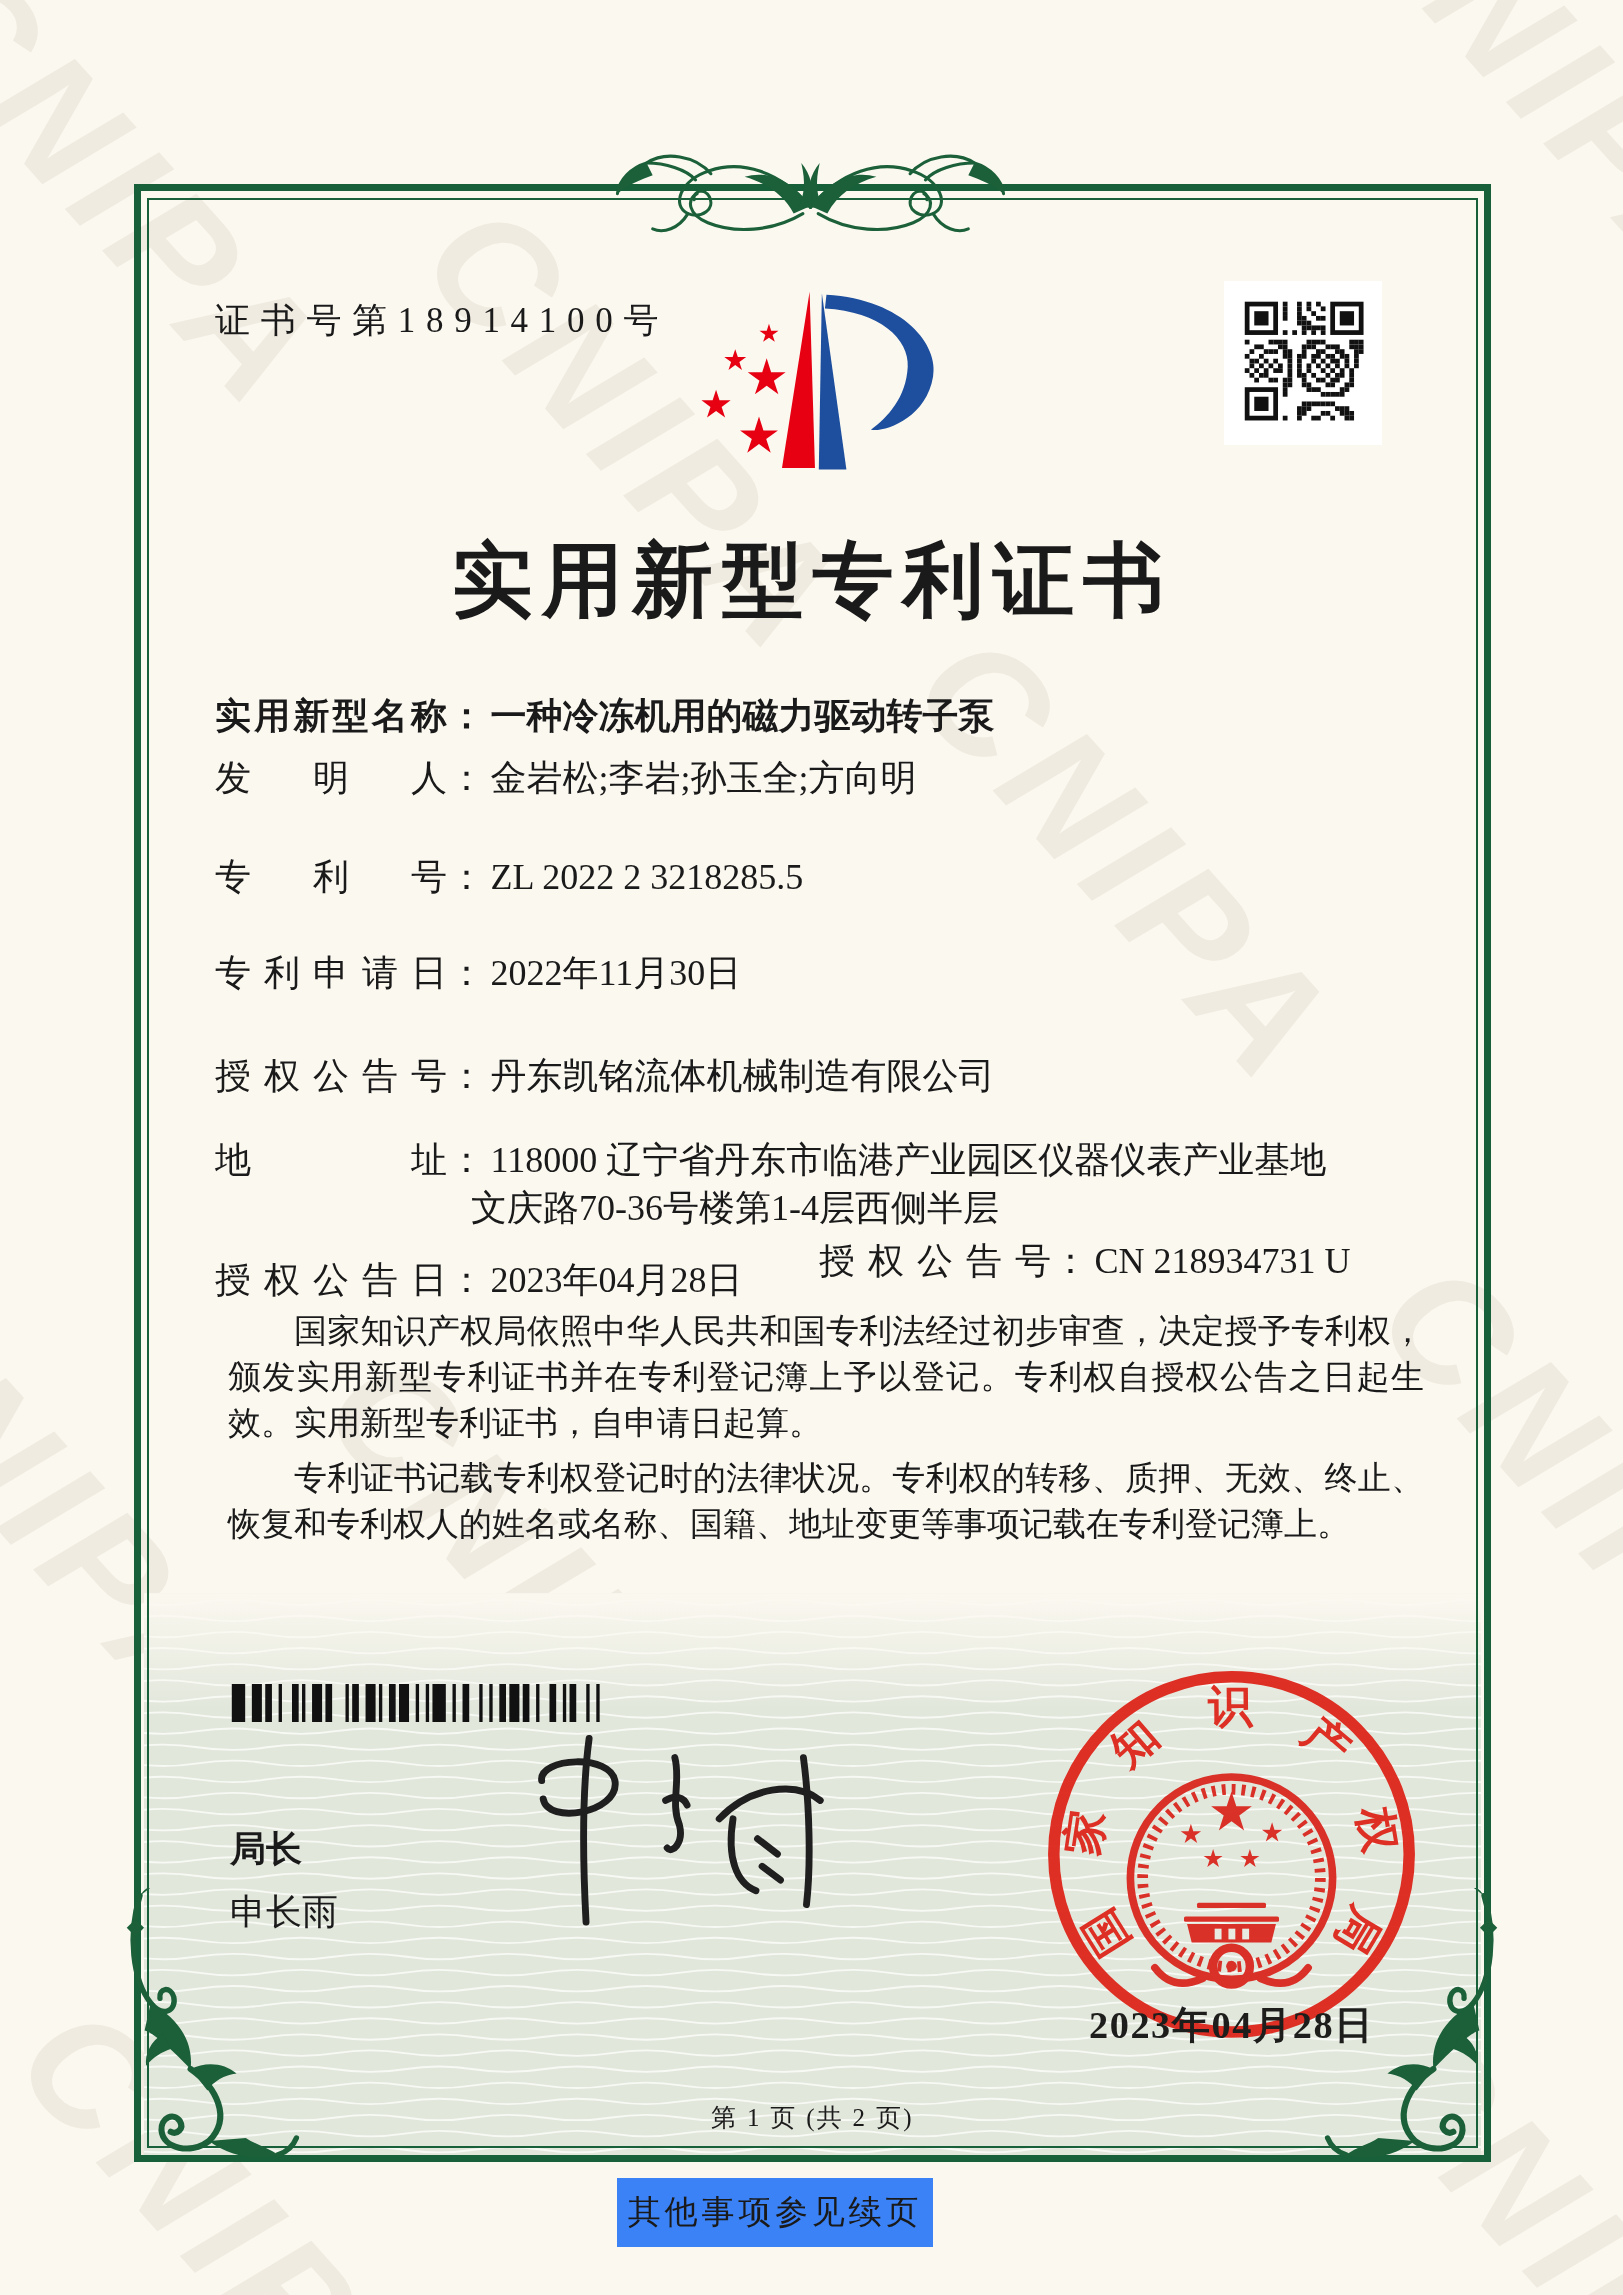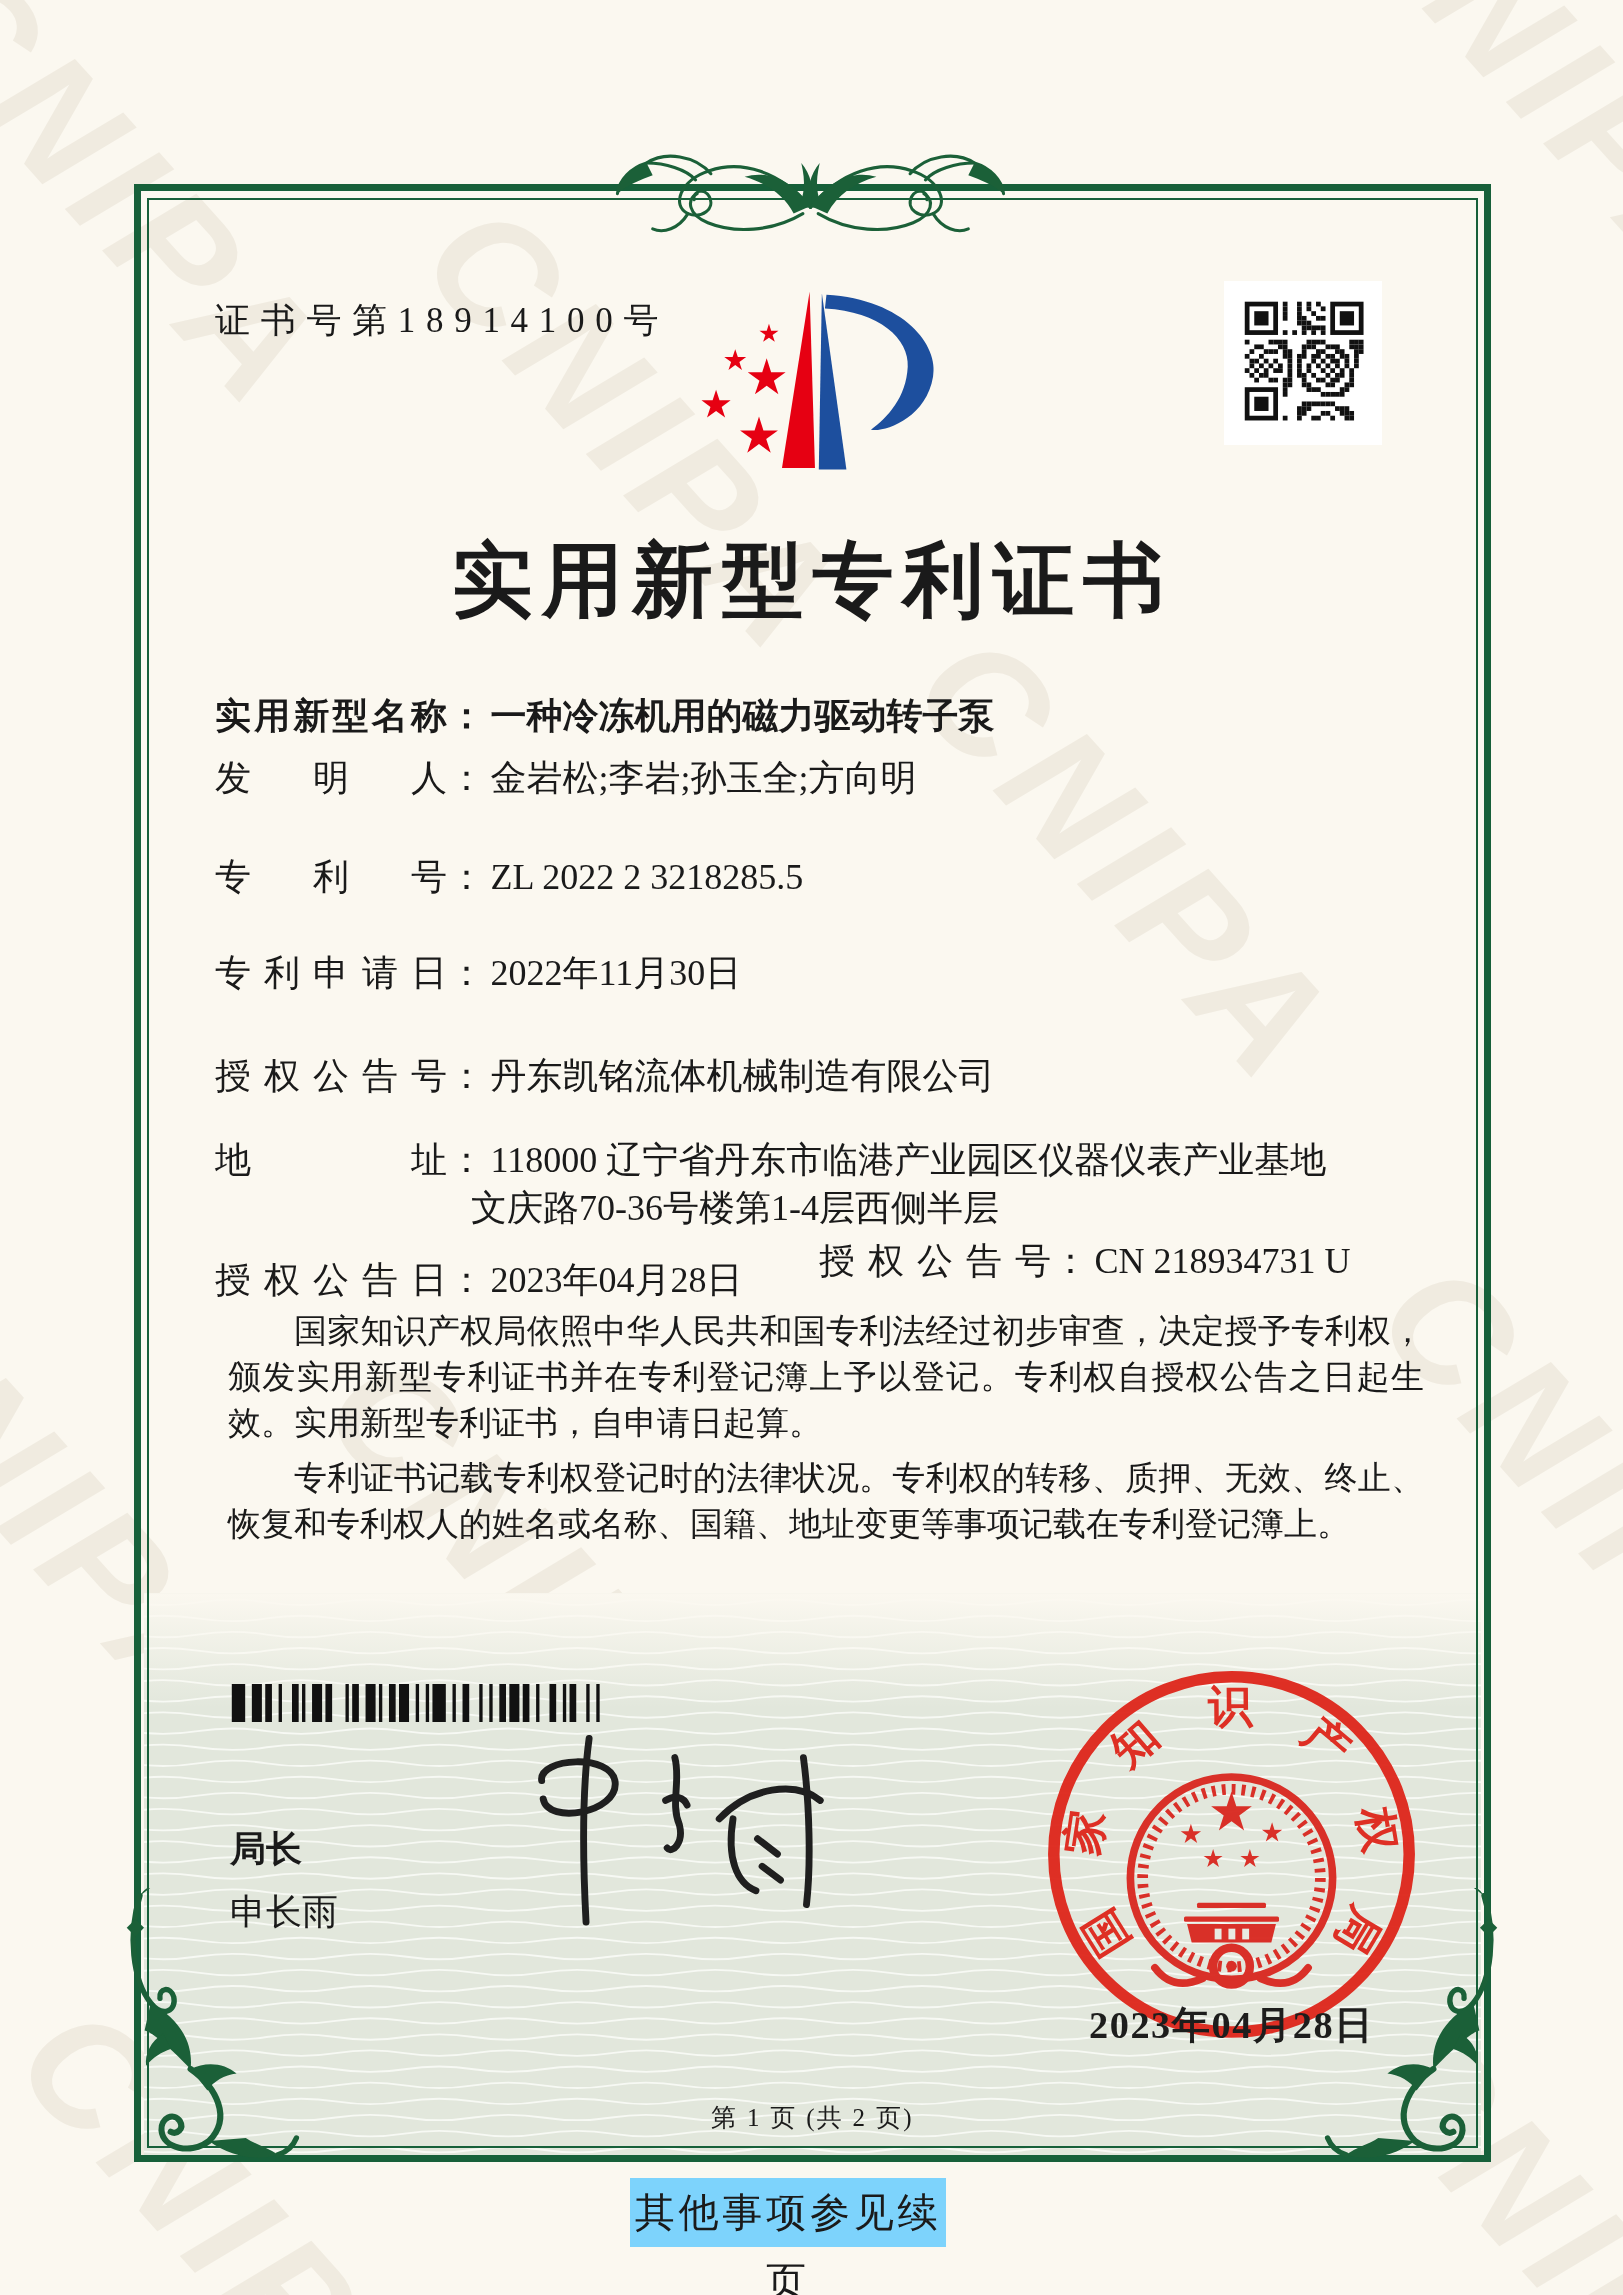--- a/index.html
+++ b/index.html
@@ -31,22 +31,22 @@
   #address-line2{left:471px;top:1184px;font-size:36px;}
   #row-grant-date{top:1256px;} #row-grant-no{left:819px;top:1237px;}
   #paras{left:228px;top:1308px;width:1196px;font-size:33px;line-height:46px;text-align:justify;}
   #paras p{margin:0 0 9.2px 0;text-indent:66px;}
   #barcode{left:230px;top:1684px;}
   #sig-title{left:230px;top:1825px;font-size:36px;font-weight:bold;font-family:"Liberation Sans","DejaVu Sans",sans-serif;}
   #sig-name{left:230px;top:1888px;font-size:36px;font-weight:normal;font-family:"Liberation Sans","DejaVu Sans",sans-serif;}
   #signature{left:474px;top:1727px;}
   #seal{left:1040px;top:1661px;z-index:5;}
   #footer-page{left:134px;top:2101px;width:1357px;text-align:center;font-size:25px;letter-spacing:2.3px;}
-  #continuation{left:630px;top:2178px;width:316px;height:69px;background:#7dd3fc;text-align:center;
-      line-height:69px;font-size:40px;letter-spacing:3.8px;z-index:4;}
+  #continuation{left:617px;top:2178px;width:316px;height:69px;background:#3b82f6;text-align:center;
+      line-height:69px;font-size:33px;letter-spacing:3.8px;z-index:4;}
 </style>
 </head>
 <body>
 
 <div class="page">
 
   <div class="wm" style="left:115px;top:184px">CNIPA</div>
   <div class="wm" style="left:1556px;top:77px">CNIPA</div>
   <div class="wm" style="left:636px;top:429px">CNIPA</div>
   <div class="wm" style="left:1127px;top:859px">CNIPA</div>

